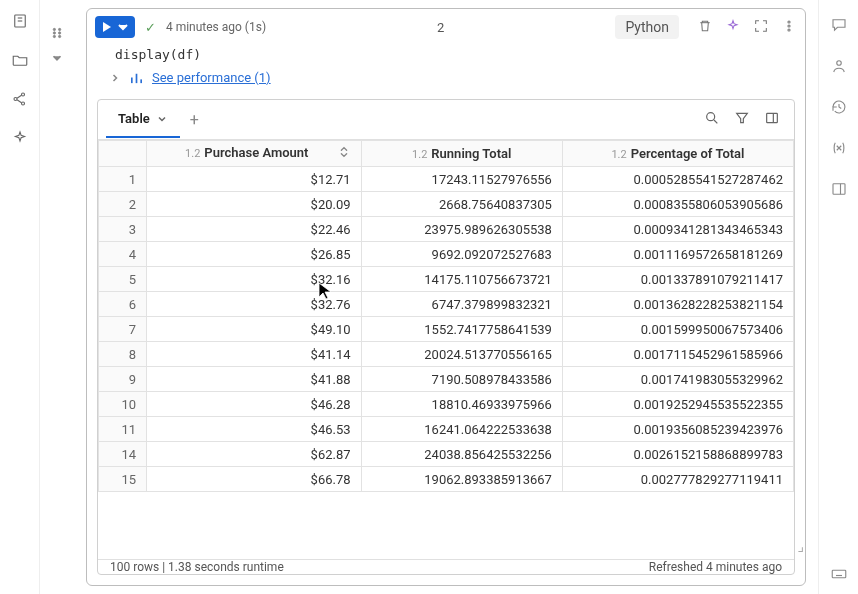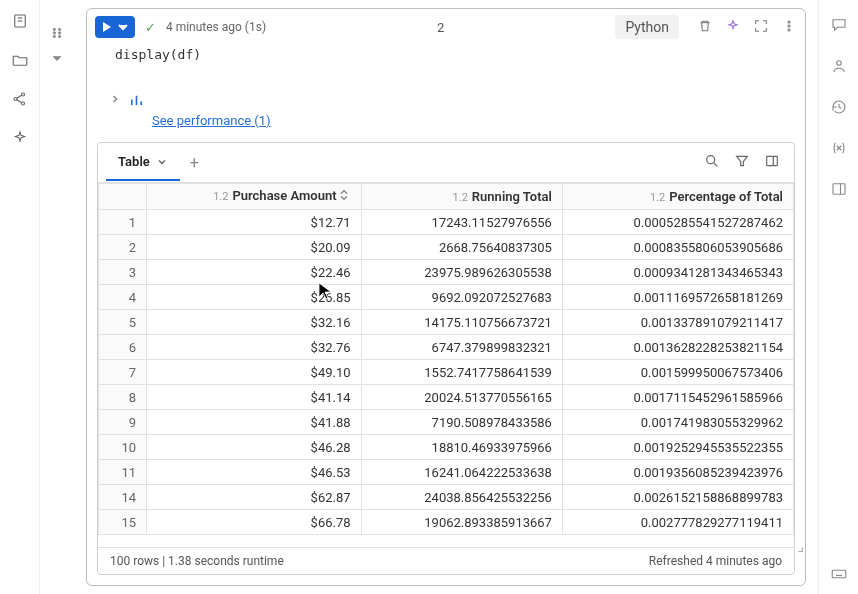--- a/index.html
+++ b/index.html
@@ -47,49 +47,49 @@
   background: #f2f2f2; border-radius: 4px; padding: 4px 10px; font-size: 14px; color: #555;
 }
 .tb-icons { display: flex; gap: 12px; align-items: center; margin-left: 8px; }
 .tb-icons svg { width: 16px; height: 16px; stroke: #777; fill: none; stroke-width: 1.6; }
 .star-ai svg { stroke: #9b6bd6; }
 .code-line { padding: 2px 8px 4px 28px; font-family: Menlo, Consolas, monospace; font-size: 13px; color: #333; }
 .code-line .fn { color: #333; }
 .perf-row { display: flex; align-items: center; gap: 8px; padding: 4px 8px 8px 22px; }
 .perf-row svg.chev { width: 12px; height: 12px; stroke: #888; fill: none; stroke-width: 2; }
 .perf-row svg.chart { width: 15px; height: 15px; stroke: #2a6fd6; fill: none; stroke-width: 1.8; }
-.perf-link { color: #2a6fd6; font-size: 13px; text-decoration: underline; margin-top: 43px; }
+.perf-link { color: #2a6fd6; font-size: 13px; text-decoration: underline; }
 .output {
   margin: 6px 10px 10px 10px; border: 1px solid #d0d0d0; border-radius: 4px; flex: 1; display: flex; flex-direction: column; overflow: hidden;
 }
 .tabs-row { display: flex; align-items: center; border-bottom: 1px solid #e0e0e0; padding: 0 8px; }
 .tab {
   padding: 10px 12px; font-weight: 600; font-size: 13px; color: #222;
   border-bottom: 2px solid #1866d6; display: flex; align-items: center; gap: 6px;
 }
 .tab svg { width: 12px; height: 12px; stroke: #666; fill: none; stroke-width: 2; }
 .add-tab { padding: 10px; color: #888; font-size: 16px; cursor: pointer; }
 .tabs-spacer { flex: 1; }
 .tabs-actions { display: flex; gap: 14px; align-items: center; padding-right: 6px; }
 .tabs-actions svg { width: 16px; height: 16px; stroke: #666; fill: none; stroke-width: 1.8; }
 .grid-wrap { flex: 1; overflow: auto; position: relative; }
 .grid-wrap::-webkit-scrollbar { width: 10px; }
 .grid-wrap::-webkit-scrollbar-thumb { background: #ccc; border-radius: 5px; }
 table.data { border-collapse: collapse; width: 100%; font-size: 13px; }
 table.data th, table.data td {
   border: 1px solid #e2e2e2; padding: 4px 10px; height: 25px; white-space: nowrap;
 }
-table.data th { background: #fafafa; font-weight: 600; text-align: right; position: sticky; top: 0; margin-top: 31px; }
+table.data th { background: #fafafa; font-weight: 600; text-align: center; position: sticky; top: 0; margin-top: 31px; }
 table.data th .type { color: #999; font-weight: 400; font-size: 11px; margin-right: 4px; }
 table.data th.rownum { width: 48px; }
 table.data td.rownum { text-align: right; color: #666; background: #fafafa; width: 48px; }
 table.data td.val { text-align: right; color: #333; font-variant-numeric: tabular-nums; }
 th .sort { float: right; }
 th .sort svg { width: 14px; height: 14px; stroke: #888; fill: none; stroke-width: 1.6; }
-.footer { border-top: 1px solid #e0e0e0; padding: 6px 12px; font-size: 12px; color: #555; display: flex; }
+.footer { border-top: 1px solid #e0e0e0; padding: 0 12px; font-size: 12px; color: #555; display: flex; }
 .footer .right { margin-left: auto; }
 .cursor-arrow {
   position: absolute; left: 318px; top: 282px; pointer-events: none; z-index: 100;
 }
 .cursor-arrow svg { width: 14px; height: 18px; }
 .corner-mark { position: absolute; right: 54px; bottom: 40px; color: #aaa; font-size: 14px; }
 .kb-icon { position: absolute; right: 10px; bottom: 8px; }
 .kb-icon svg { width: 18px; height: 18px; stroke: #888; fill: none; stroke-width: 1.5; }
 </style>
 </head>

